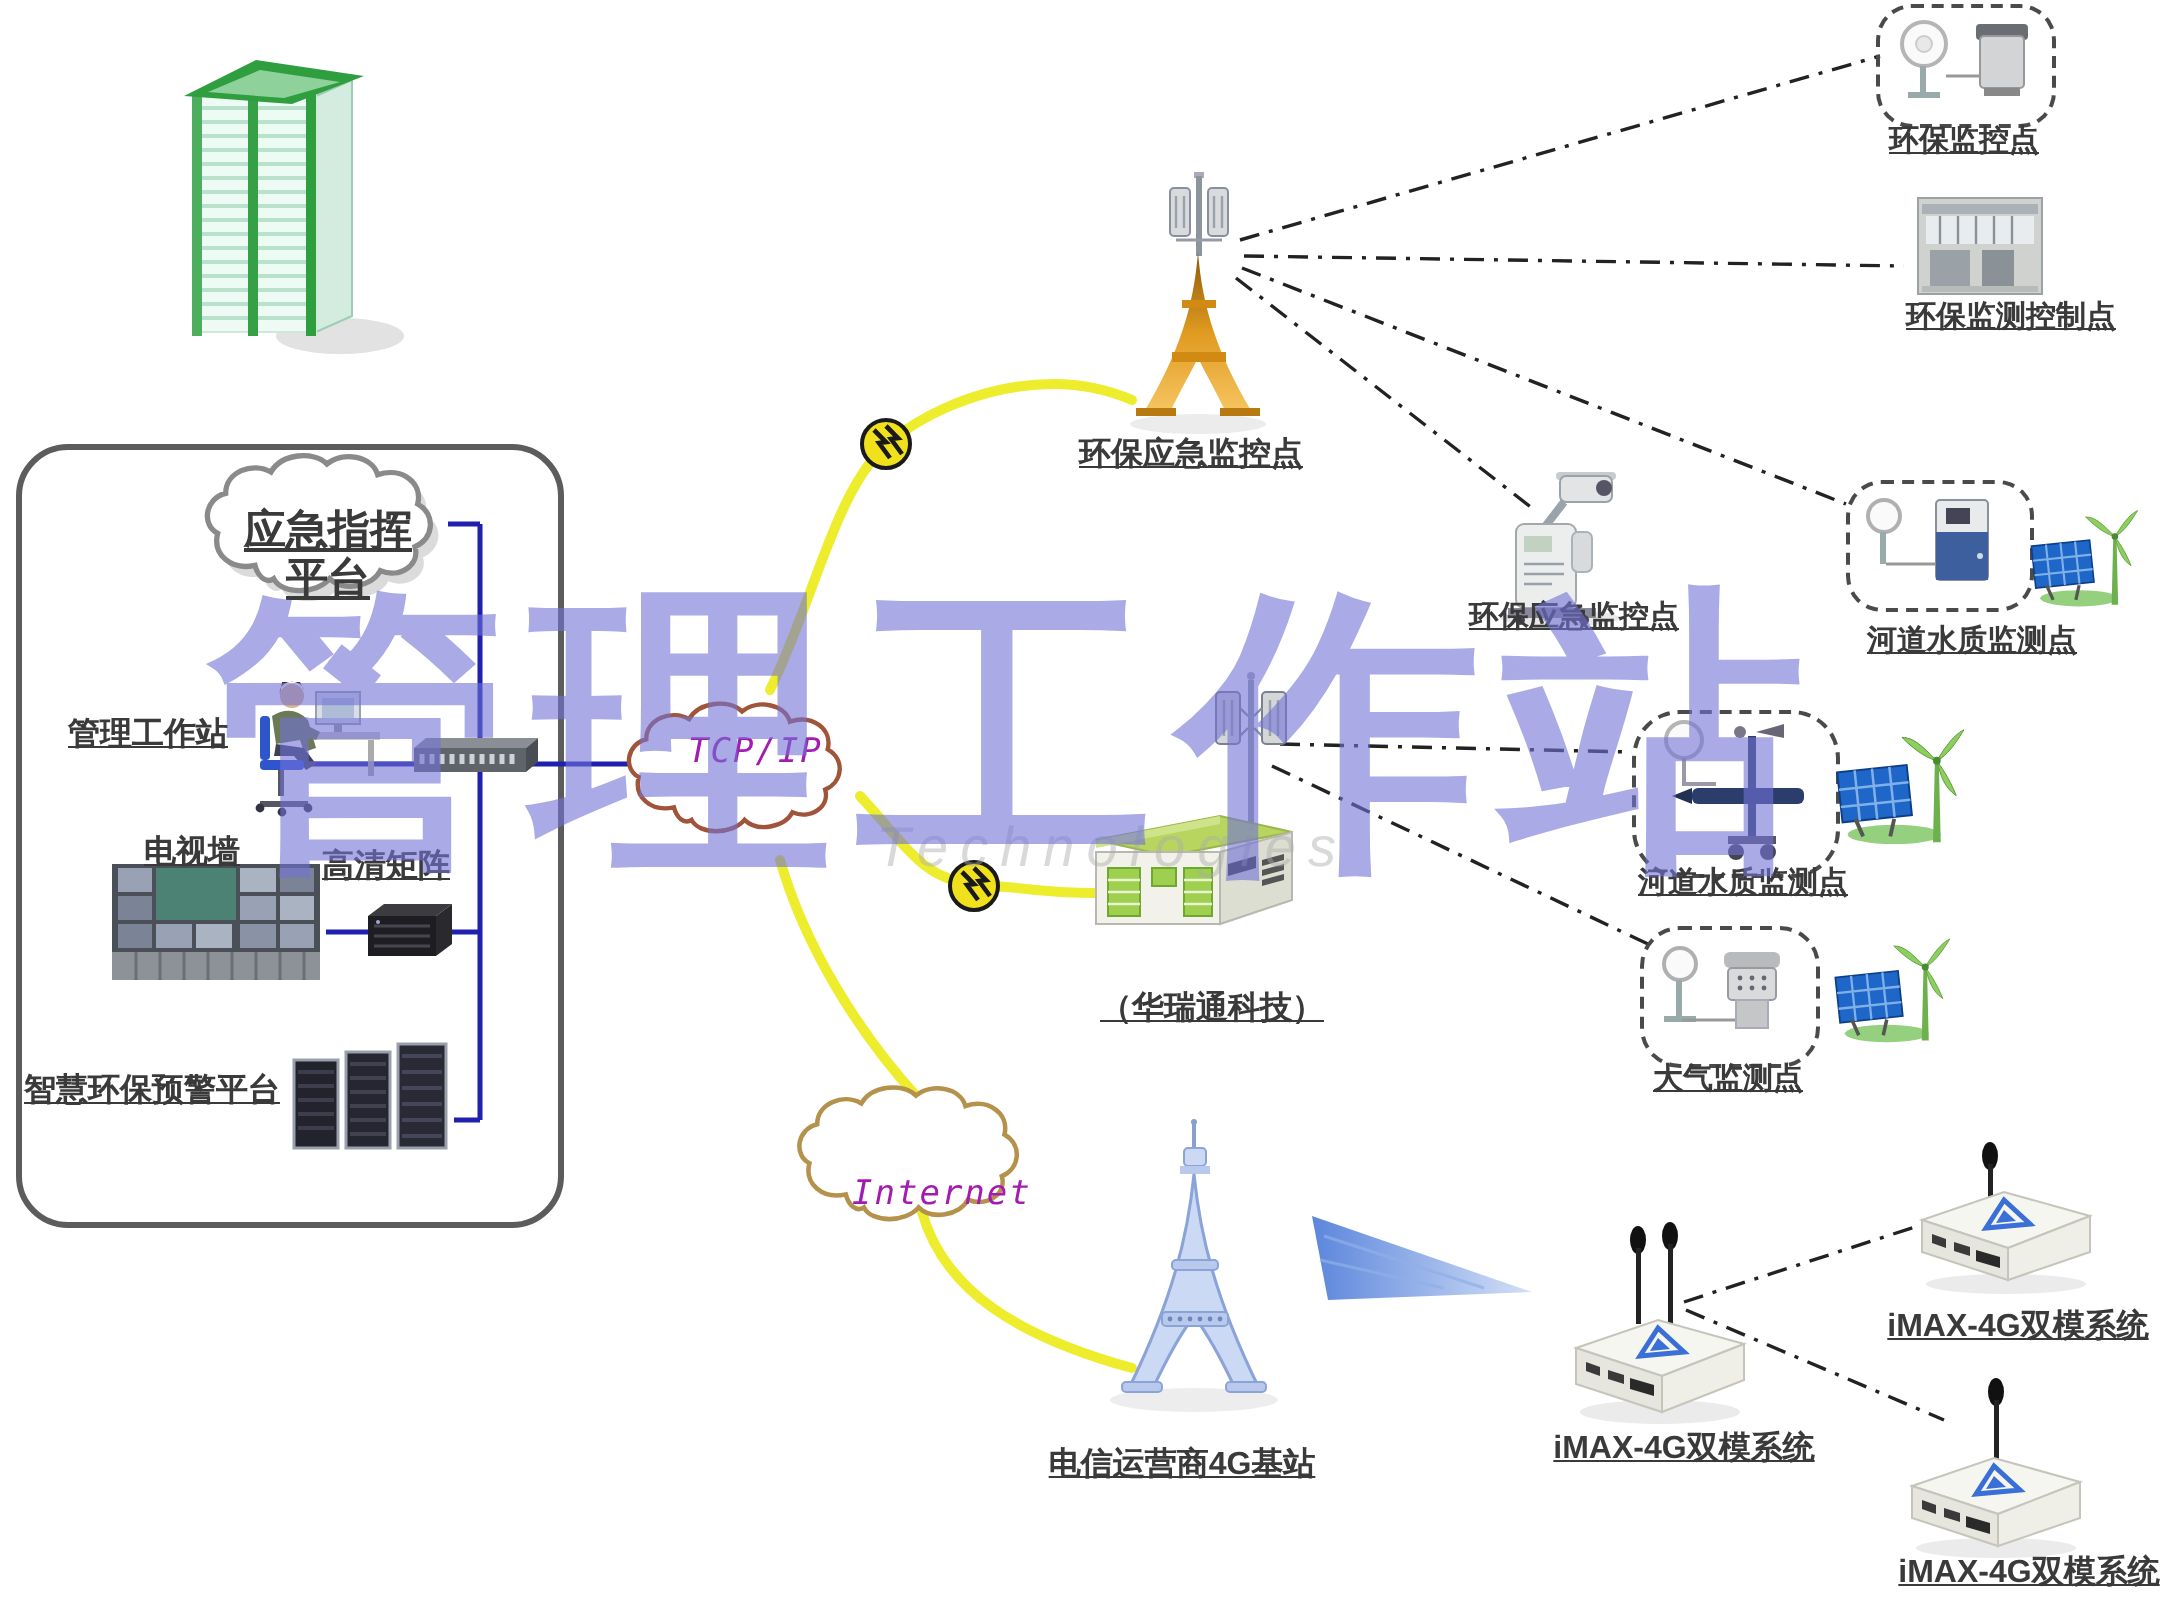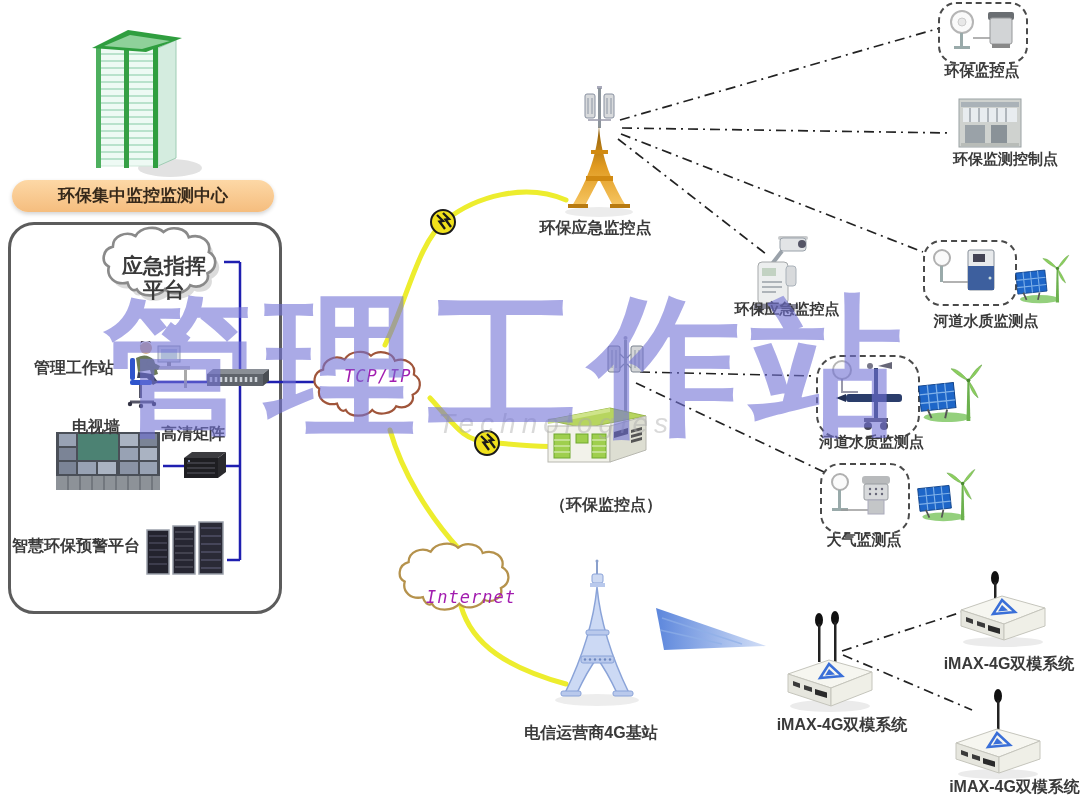--- a/index.html
+++ b/index.html
@@ -1,19 +1,19 @@
 <!DOCTYPE html>
 <html><head>
 <meta charset="utf-8">
 <style>
   html,body{margin:0;padding:0;background:#fff;}
   #canvas{position:relative;width:1080px;height:801px;background:#ffffff;overflow:hidden;
           font-family:"Liberation Sans","DejaVu Sans",sans-serif;}
   .abs{position:absolute;}
-  .lbl{position:absolute;font-weight:700;font-size:15px;color:#3a3a3a;text-align:center;z-index:4;line-height:1.15;}
+  .lbl{position:absolute;font-weight:700;font-size:15px;color:#3a3a3a;text-align:center;z-index:4;line-height:1.15;text-decoration:underline;}
   .lbl-left{text-align:center;}
   .cloud-lbl{position:absolute;font-family:"DejaVu Sans Mono","Liberation Mono",monospace;
              font-weight:400;font-size:17px;color:#a21caf;letter-spacing:1px;z-index:4;font-style:italic;}
   #hq-pill{position:absolute;left:12px;top:180px;width:262px;height:32px;border-radius:17px;
            background:linear-gradient(#fdd8a6,#f5bd7e);box-shadow:0 2px 4px rgba(0,0,0,.18);
            font-size:17px;font-weight:700;color:#35281a;text-align:center;line-height:32px;z-index:3;}
   #center-box{position:absolute;left:8px;top:222px;width:268px;height:386px;border:3px solid #5c5c5c;
               border-radius:26px;z-index:0;background:transparent;}
   .dashbox{position:absolute;border:2px dashed #4a4a4a;z-index:2;background:transparent;}
   #watermark{position:absolute;left:104px;top:268px;font-size:150px;font-weight:700;letter-spacing:12px;
@@ -61,21 +61,20 @@
     <ellipse cx="100" cy="150" rx="32" ry="9" fill="#e2e2e2"></ellipse>
     <polygon points="88,30 106,22 106,140 88,148" fill="#d4ecdf" stroke="#9fcdb4" stroke-width="1"></polygon>
     <rect x="28" y="30" width="60" height="118" fill="#eefaf4" stroke="#cfe8da"></rect>
     <path d="M28,36 h60 M28,43 h60 M28,50 h60 M28,57 h60 M28,64 h60 M28,71 h60 M28,78 h60 M28,85 h60 M28,92 h60 M28,99 h60 M28,106 h60 M28,113 h60 M28,120 h60 M28,127 h60 M28,134 h60 M28,141 h60" stroke="#b9e2cc" stroke-width="2"></path>
     <rect x="26" y="28" width="5" height="122" fill="#4daf5e"></rect>
     <rect x="54" y="28" width="5" height="122" fill="#35a045"></rect>
     <rect x="83" y="28" width="5" height="122" fill="#2f9e3f"></rect>
     <polygon points="22,30 58,12 112,20 76,34" fill="#2f9e3f"></polygon>
     <polygon points="34,28 60,17 100,23 72,31" fill="#8fd19a"></polygon>
   </svg>
-  <div id="hq-pill">环保集中监控监测中心</div>
 
   <div id="center-box"></div>
 
   <svg class="abs" style="left:96px;top:224px;z-index:2" width="135" height="80" viewBox="0 0 200 120">
     <path d="M46,88 C28,92 14,80 18,64 C6,58 8,38 24,34 C24,18 44,10 58,18 C66,4 90,2 100,12 C112,2 134,6 138,20 C156,14 172,26 168,42 C182,50 180,68 166,74 C170,88 154,98 140,92 C134,104 112,108 102,98 C92,110 66,110 60,98 C54,102 48,96 46,88 Z" transform="translate(6,8)" fill="#bdbdbd" opacity="0.55"></path>
     <path d="M46,88 C28,92 14,80 18,64 C6,58 8,38 24,34 C24,18 44,10 58,18 C66,4 90,2 100,12 C112,2 134,6 138,20 C156,14 172,26 168,42 C182,50 180,68 166,74 C170,88 154,98 140,92 C134,104 112,108 102,98 C92,110 66,110 60,98 C54,102 48,96 46,88 Z" fill="#ffffff" stroke="#8a8a8a" stroke-width="4"></path>
   </svg>
   <div class="lbl" style="left:113px;top:254px;width:102px;font-size:21px;">应急指挥平台</div>
 
   <svg class="abs" style="left:122px;top:336px;z-index:2" width="70" height="80" viewBox="0 0 70 80">
@@ -204,21 +203,21 @@
     <rect x="8" y="36" width="16" height="24" fill="#9fcf4e" stroke="#6fa82e"></rect>
     <path d="M8,42 h16 M8,48 h16 M8,54 h16" stroke="#e8f4cf" stroke-width="1.2"></path>
     <rect x="30" y="36" width="12" height="9" fill="#9fcf4e" stroke="#6fa82e"></rect>
     <rect x="46" y="36" width="14" height="24" fill="#9fcf4e" stroke="#6fa82e"></rect>
     <path d="M46,42 h14 M46,48 h14 M46,54 h14" stroke="#e8f4cf" stroke-width="1.2"></path>
     <polygon points="68,34 82,30 82,36 68,40" fill="#3a3a3a"></polygon>
     <polygon points="85,32 96,29 96,32 85,35" fill="#555"></polygon>
     <polygon points="85,37 96,34 96,37 85,40" fill="#555"></polygon>
     <polygon points="85,42 96,39 96,42 85,45" fill="#555"></polygon>
   </svg>
-  <div class="lbl" style="left:501px;top:496px;width:210px;font-size:16px;">（环保监控点）</div>
+  <div class="lbl" style="left:501px;top:496px;width:210px;font-size:16px;">（华瑞通科技）</div>
 
   <div class="dashbox" style="left:938px;top:2px;width:86px;height:58px;border-radius:18px;"></div>
   <svg class="abs" style="left:944px;top:8px;z-index:2" width="76" height="46" viewBox="0 0 76 46">
     <circle cx="18" cy="14" r="11" fill="#fafafa" stroke="#b5b5b5" stroke-width="2"></circle>
     <circle cx="18" cy="14" r="4" fill="#e8e8e8" stroke="#ccc"></circle>
     <rect x="16" y="25" width="3" height="14" fill="#9aa"></rect>
     <rect x="10" y="38" width="16" height="3" fill="#9aa"></rect>
     <path d="M29,30 L46,30" stroke="#999" stroke-width="1.5"></path>
     <rect x="44" y="4" width="26" height="8" rx="2" fill="#6a6e72"></rect>
     <rect x="46" y="10" width="22" height="26" rx="2" fill="#d2d4d6" stroke="#96989a"></rect>

